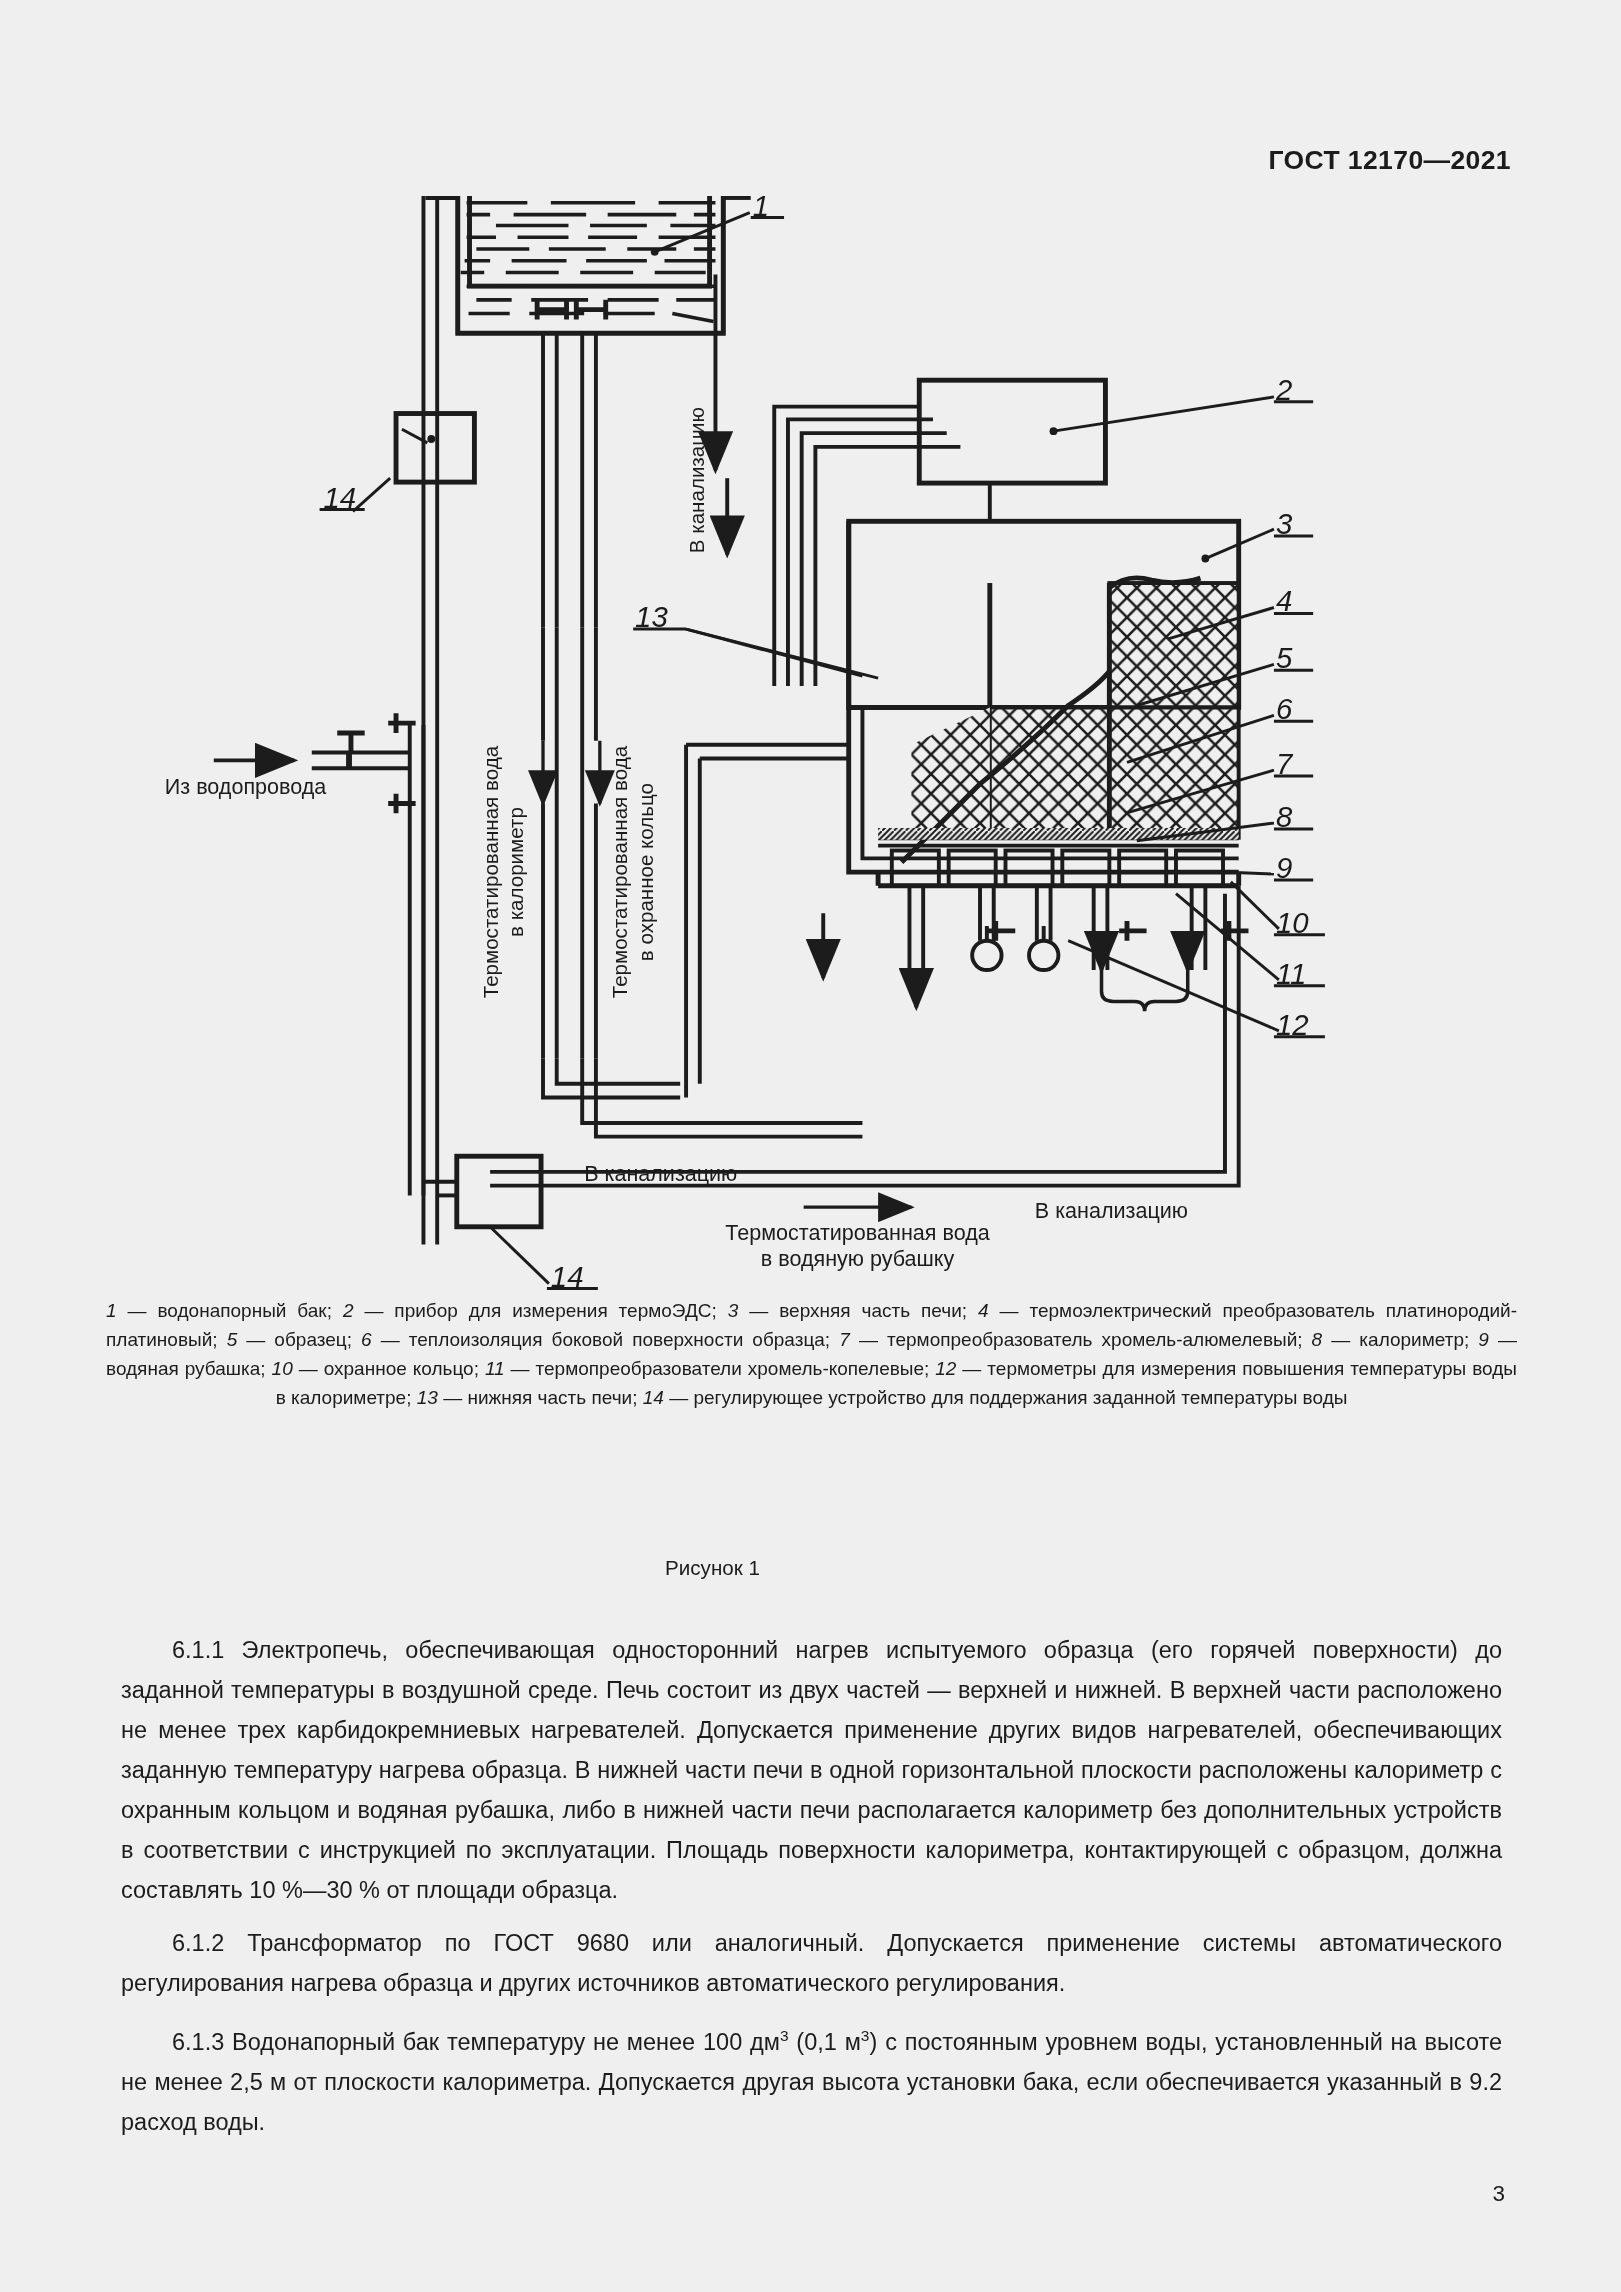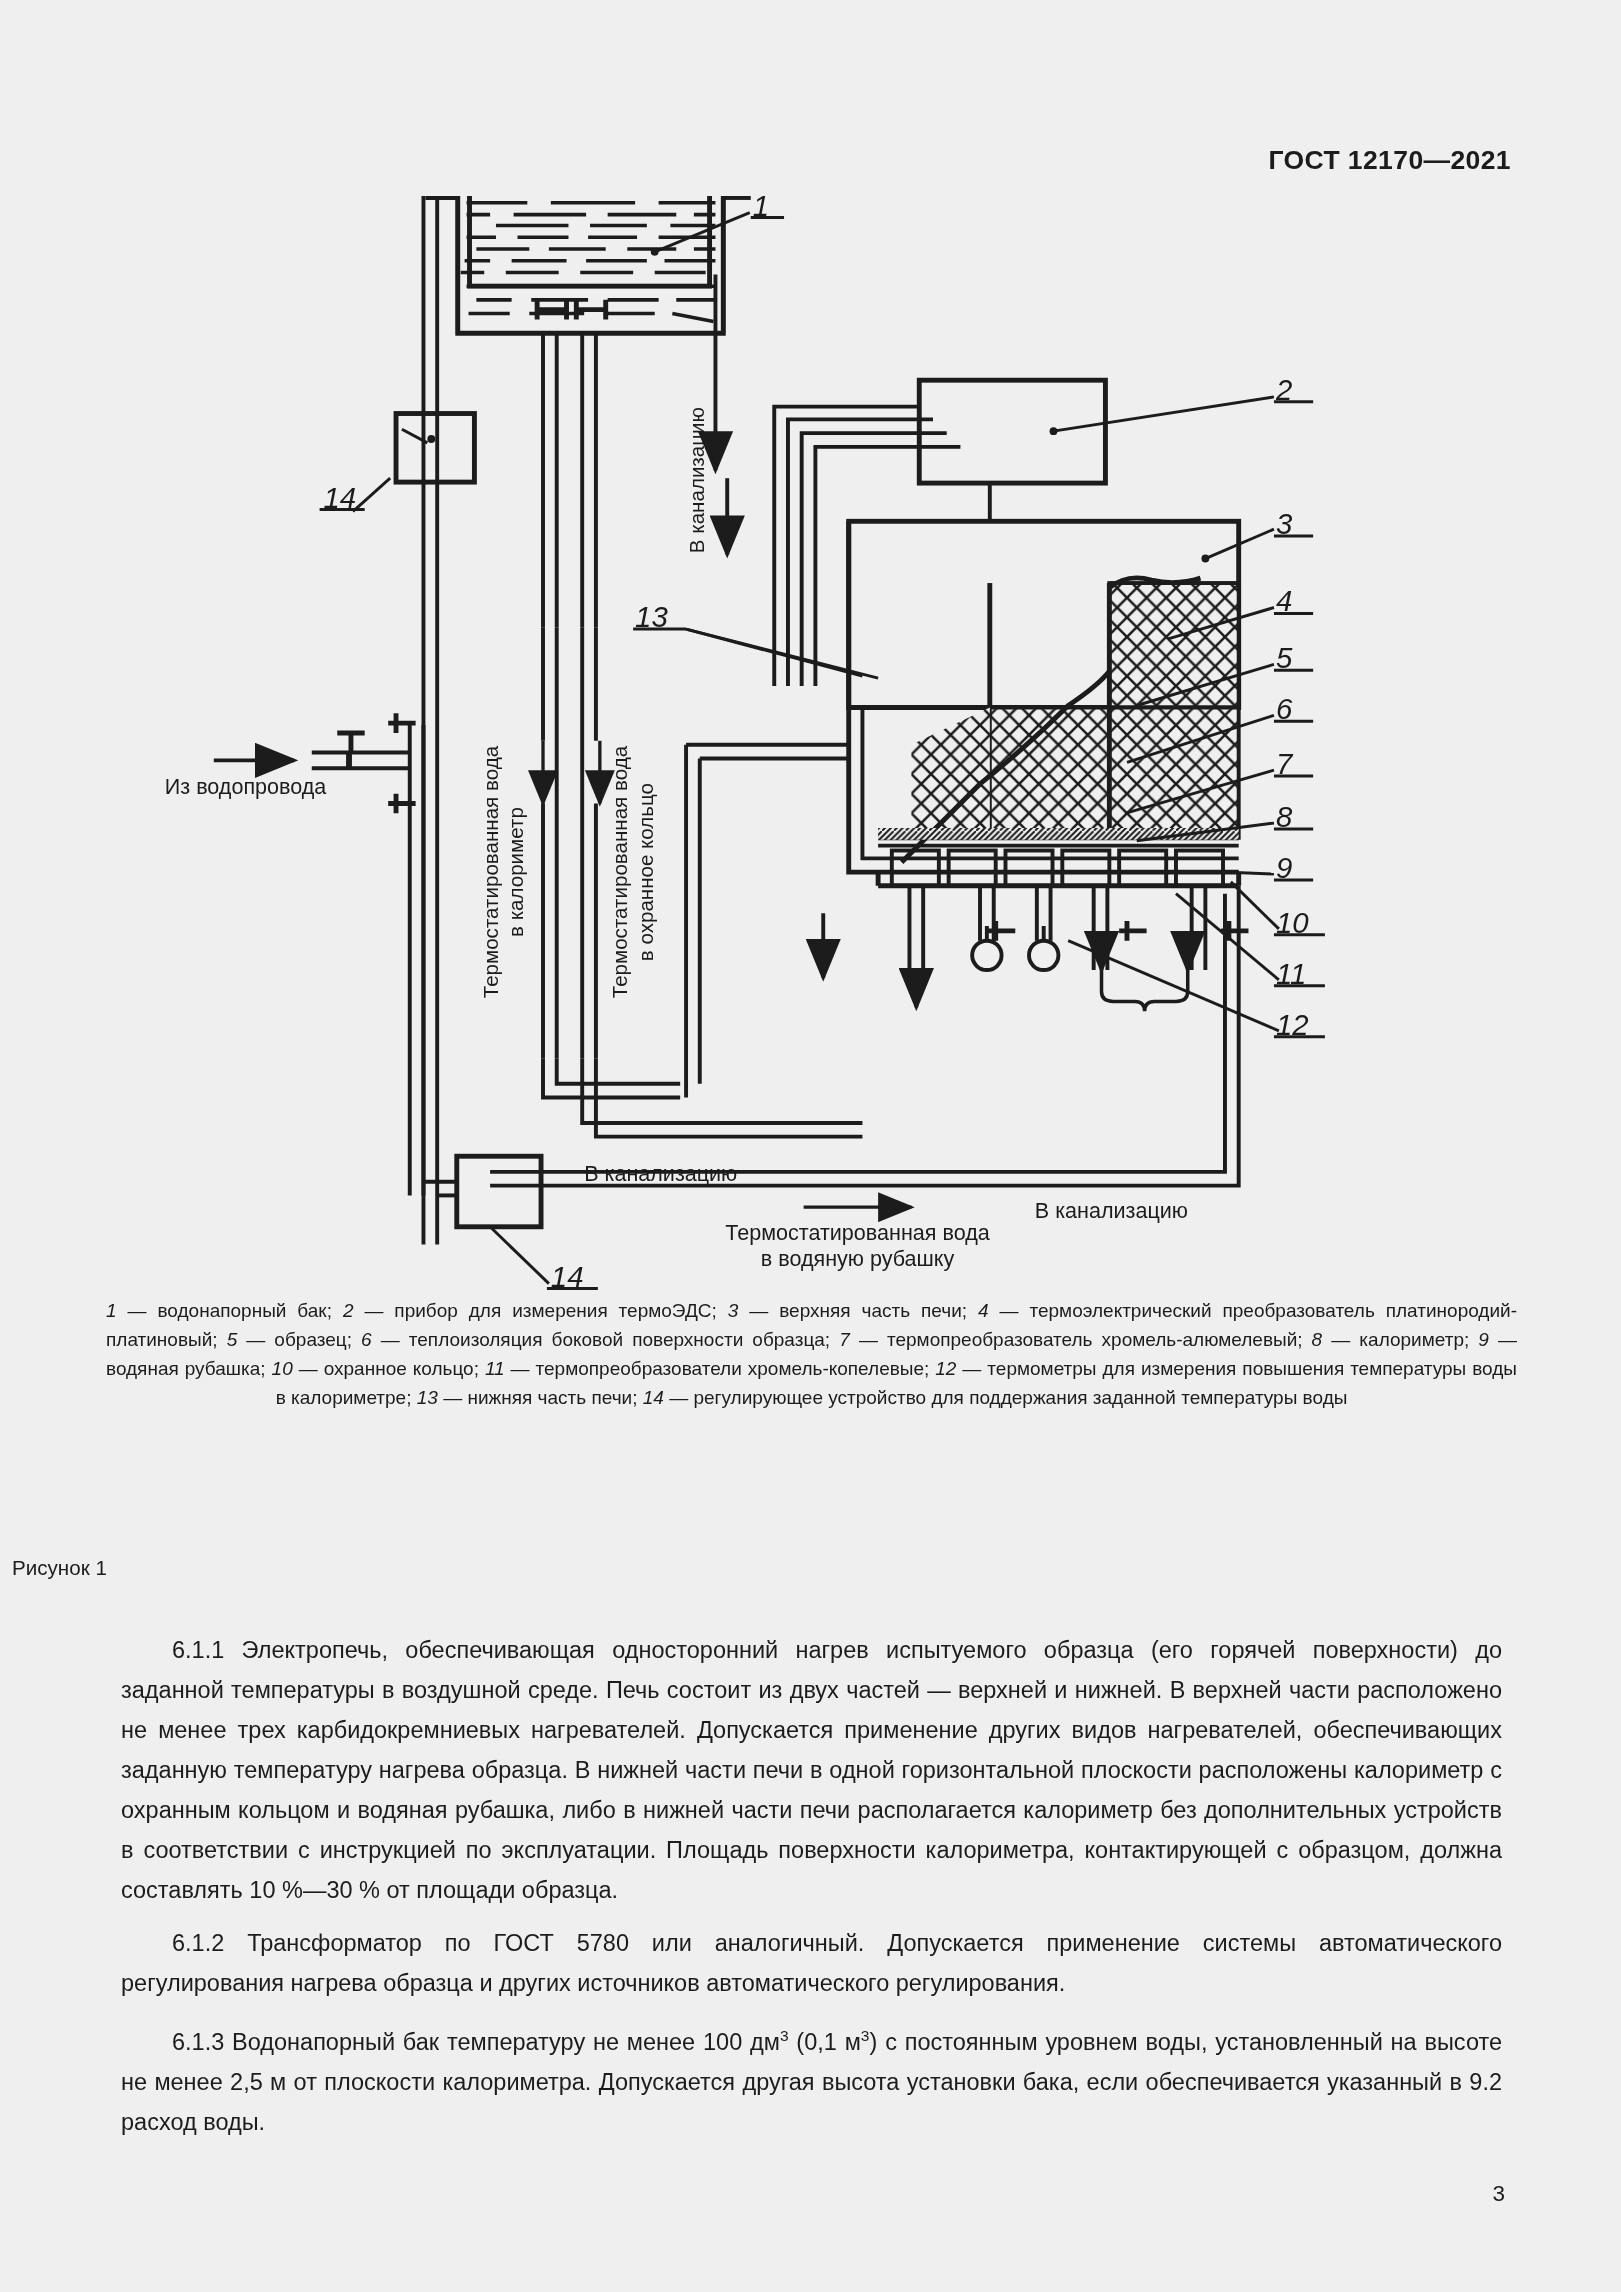--- a/index.html
+++ b/index.html
@@ -50,22 +50,22 @@
     line-height: 29px;
     text-align: justify;
     text-align-last: center;
   }
   .fig-caption i { font-style: italic; }
   .fig-number {
     position: absolute;
     top: 1556px;
     left: 0;
     width: 1425px;
+    text-align: center;
     font-size: 20.6px;
-    margin-left: 12px;
   }
   
   .body-text {
     position: absolute;
     top: 1617px;
     left: 108px;
     width: 1407px;
     font-size: 23.5px;
     line-height: 40px;
     text-align: justify;
@@ -357,19 +357,19 @@
   <div class="fig-caption">
     <span><i>1</i> —  водонапорный бак; <i>2</i> — прибор для измерения термоЭДС; <i>3</i> — верхняя часть печи; <i>4</i> — термоэлектрический преобразователь платинородий-платиновый; <i>5</i> — образец; <i>6</i> — теплоизоляция боковой поверхности образца; <i>7</i> — термопреобразователь хромель-алюмелевый; <i>8</i> — калориметр; <i>9</i> — водяная рубашка; <i>10</i> — охранное кольцо; <i>11</i> — термопреобразователи хромель-копелевые; <i>12</i> — термометры для измерения повышения температуры воды в калориметре; <i>13</i> — нижняя часть печи; <i>14</i> — регулирующее устройство для поддержания заданной температуры воды</span>
   </div>
 
   <div class="fig-number">
     <span>Рисунок 1</span>
   </div>
 
   <div class="body-text">
     <p>6.1.1  Электропечь, обеспечивающая односторонний нагрев испытуемого образца (его горячей поверхности) до заданной температуры в воздушной среде. Печь состоит из двух частей — верхней и нижней. В верхней части расположено не менее трех карбидокремниевых нагревателей. Допускается применение других видов нагревателей, обеспечивающих заданную температуру нагрева образца. В нижней части печи в одной горизонтальной плоскости расположены калориметр с охранным кольцом и водяная рубашка, либо в нижней части печи располагается калориметр без дополнительных устройств в соответствии с инструкцией по эксплуатации. Площадь поверхности калориметра, контактирующей с образцом, должна составлять 10 %—30 % от площади образца.</p>
-    <p>6.1.2  Трансформатор по ГОСТ 5780 или аналогичный. Допускается применение системы автоматического регулирования нагрева образца и других источников автоматического регулирования.</p>
+    <p>6.1.2  Трансформатор по ГОСТ 9680 или аналогичный. Допускается применение системы автоматического регулирования нагрева образца и других источников автоматического регулирования.</p>
     <p><span>6.1.3  Водонапорный бак температуру не менее 100 дм</span><sup>3</sup><span> (0,1 м</span><sup>3</sup><span>) с постоянным уровнем воды, установленный на высоте не менее 2,5 м от плоскости калориметра. Допускается другая высота установки бака, если обеспечивается указанный в 9.2 расход воды.</span></p>
   </div>
 
   <div class="page-number">3</div>
 </div>
 
 
 </body></html>

